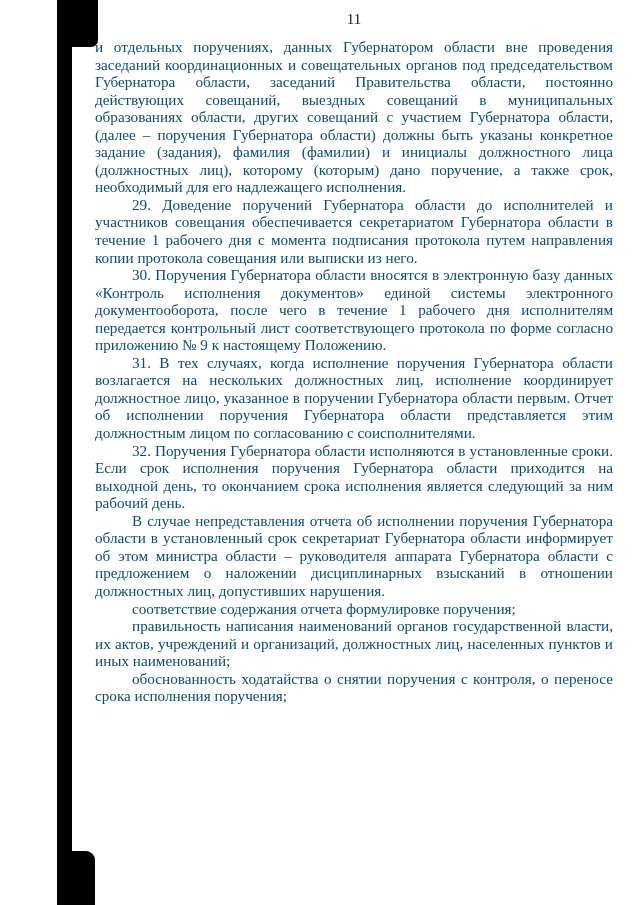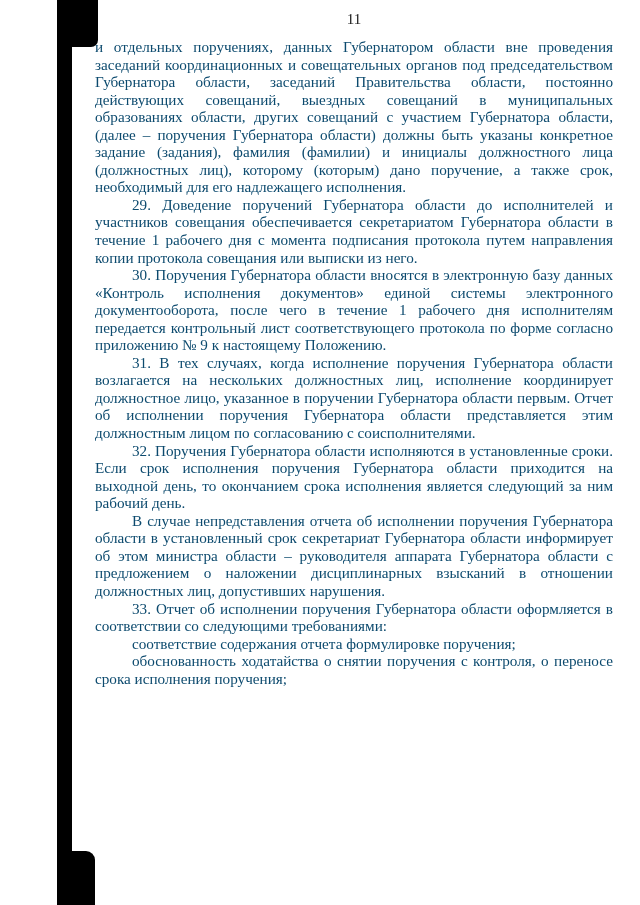--- a/index.html
+++ b/index.html
@@ -85,18 +85,18 @@
 
   <div class="page-number">11</div>
 
   <div class="content">
     <p class="para">и отдельных поручениях, данных Губернатором области вне проведения заседаний координационных и совещательных органов под председательством Губернатора области, заседаний Правительства области, постоянно действующих совещаний, выездных совещаний в муниципальных образованиях области, других совещаний с участием Губернатора области, (далее – поручения Губернатора области) должны быть указаны конкретное задание (задания), фамилия (фамилии) и инициалы должностного лица (должностных лиц), которому (которым) дано поручение, а также срок, необходимый для его надлежащего исполнения.</p>
     <p class="para indent">29. Доведение поручений Губернатора области до исполнителей и участников совещания обеспечивается секретариатом Губернатора области в течение 1 рабочего дня с момента подписания протокола путем направления копии протокола совещания или выписки из него.</p>
     <p class="para indent">30. Поручения Губернатора области вносятся в электронную базу данных «Контроль исполнения документов» единой системы электронного документооборота, после чего в течение 1 рабочего дня исполнителям передается контрольный лист соответствующего протокола по форме согласно приложению № 9 к настоящему Положению.</p>
     <p class="para indent">31. В тех случаях, когда исполнение поручения Губернатора области возлагается на нескольких должностных лиц, исполнение координирует должностное лицо, указанное в поручении Губернатора области первым. Отчет об исполнении поручения Губернатора области представляется этим должностным лицом по согласованию с соисполнителями.</p>
     <p class="para indent">32. Поручения Губернатора области исполняются в установленные сроки. Если срок исполнения поручения Губернатора области приходится на выходной день, то окончанием срока исполнения является следующий за ним рабочий день.</p>
     <p class="para indent">В случае непредставления отчета об исполнении поручения Губернатора области в установленный срок секретариат Губернатора области информирует об этом министра области – руководителя аппарата Губернатора области с предложением о наложении дисциплинарных взысканий в отношении должностных лиц, допустивших нарушения.</p>
-    <p class="para indent">33. Отчет об исполнении поручения Губернатора области оформляется в соответствии со следующими требованиями:</p>
     <p class="para indent">соответствие содержания отчета формулировке поручения;</p>
+    <p class="para indent">правильность написания наименований органов государственной власти, их актов, учреждений и организаций, должностных лиц, населенных пунктов и иных наименований;</p>
     <p class="para indent">обоснованность ходатайства о снятии поручения с контроля, о переносе срока исполнения поручения;</p>
   </div>
 
 </div>
 
 </body></html>

